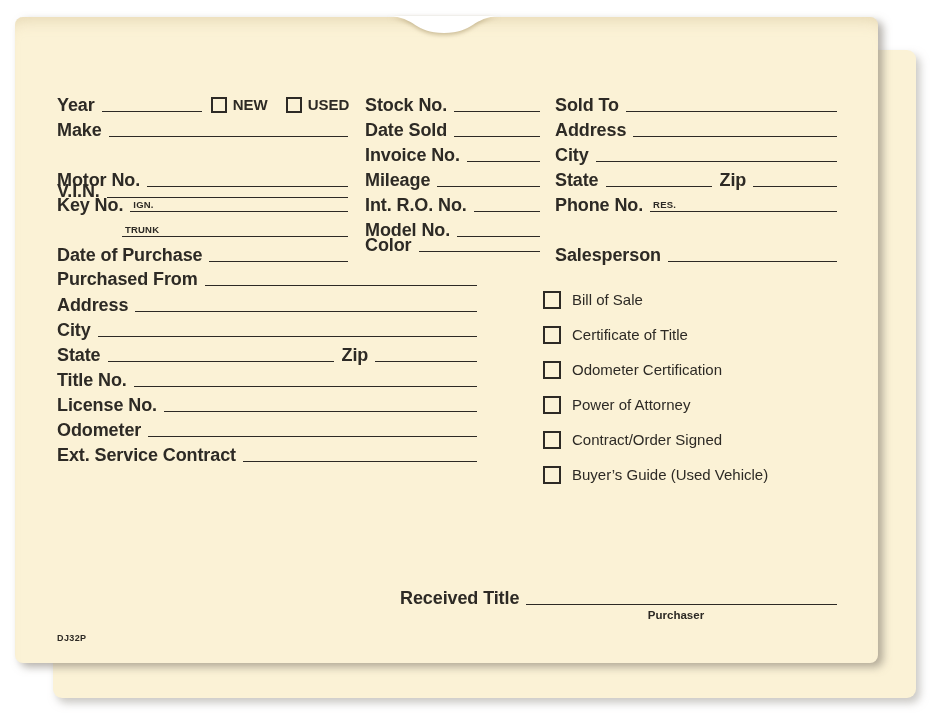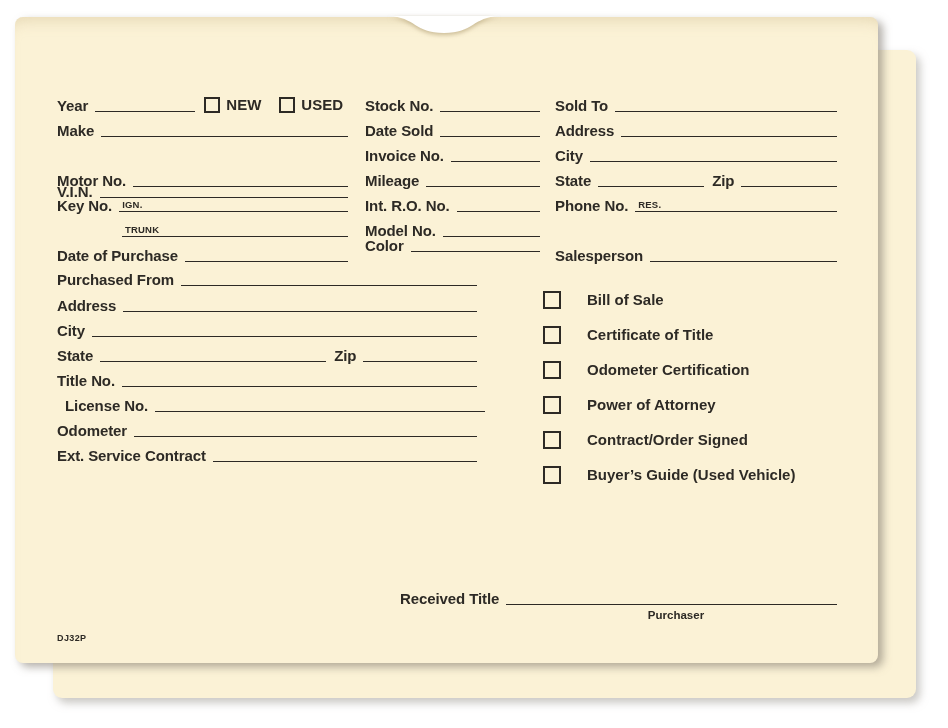--- a/index.html
+++ b/index.html
@@ -19,21 +19,21 @@
     left:15px;top:17px;width:863px;height:646px;border-radius:8px;
     box-shadow:5px 4px 8px rgba(118,112,100,.55), inset 0 14px 16px -12px rgba(193,168,118,.40);
   }
   .notch{
     position:absolute;left:373px;top:-1px;width:112px;height:19px;
     filter:drop-shadow(0 2px 2px rgba(163,142,96,.55));
   }
 
   .row{position:absolute;display:flex;align-items:flex-end;height:17px;}
   .lbl{
-    font-weight:700;font-size:15px;line-height:15px;color:var(--ink);
+    font-weight:700;font-size:18px;line-height:15px;color:var(--ink);
     white-space:nowrap;padding-right:7px;margin-bottom:-1px;letter-spacing:-.1px;
   }
   .line{
     flex:1;height:14px;border-bottom:1.7px solid var(--ink);
     display:flex;align-items:flex-end;min-width:0;
   }
   .line.fixed{flex:none;}
   .mini{
     font-weight:700;font-size:9.5px;line-height:10px;color:var(--ink);
     letter-spacing:.2px;padding:0 2px 1px 3px;white-space:nowrap;
@@ -45,21 +45,21 @@
   .cb.small{margin-bottom:-1px;}
   .cb-lbl{
     font-weight:700;font-size:15px;line-height:16px;color:var(--ink);
     white-space:nowrap;padding-left:6px;margin-bottom:-1px;
   }
 
   .checklist{position:absolute;left:528px;top:273px;}
   .check-item{display:flex;align-items:center;height:19px;margin-bottom:16px;}
   .check-item .cb{width:18px;height:18px;}
   .check-item .txt{
-    font-weight:700;font-size:15px;color:var(--ink);white-space:nowrap;padding-left:26px;
+    font-weight:400;font-size:15px;color:var(--ink);white-space:nowrap;padding-left:11px;
   }
 
   .purchaser{
     position:absolute;left:500px;top:592px;width:322px;text-align:center;
     font-weight:700;font-size:11.5px;color:var(--ink);
   }
   .product-code{
     position:absolute;left:42px;top:616px;
     font-weight:700;font-size:9px;letter-spacing:.4px;color:var(--ink);
   }
@@ -209,21 +209,21 @@
       <span class="line fixed" style="width:226px;"></span>
       <span class="lbl" style="padding-left:8px;">Zip</span>
       <span class="line"></span>
     </div>
 
     <div class="row" style="left:42px;top:353px;width:420px;">
       <span class="lbl">Title No.</span>
       <span class="line"></span>
     </div>
 
-    <div class="row" style="left:42px;top:378px;width:420px;margin-left:8px;">
+    <div class="row" style="left:42px;top:378px;width:420px;">
       <span class="lbl">License No.</span>
       <span class="line"></span>
     </div>
 
     <div class="row" style="left:42px;top:403px;width:420px;">
       <span class="lbl">Odometer</span>
       <span class="line"></span>
     </div>
 
     <div class="row" style="left:42px;top:428px;width:420px;">

